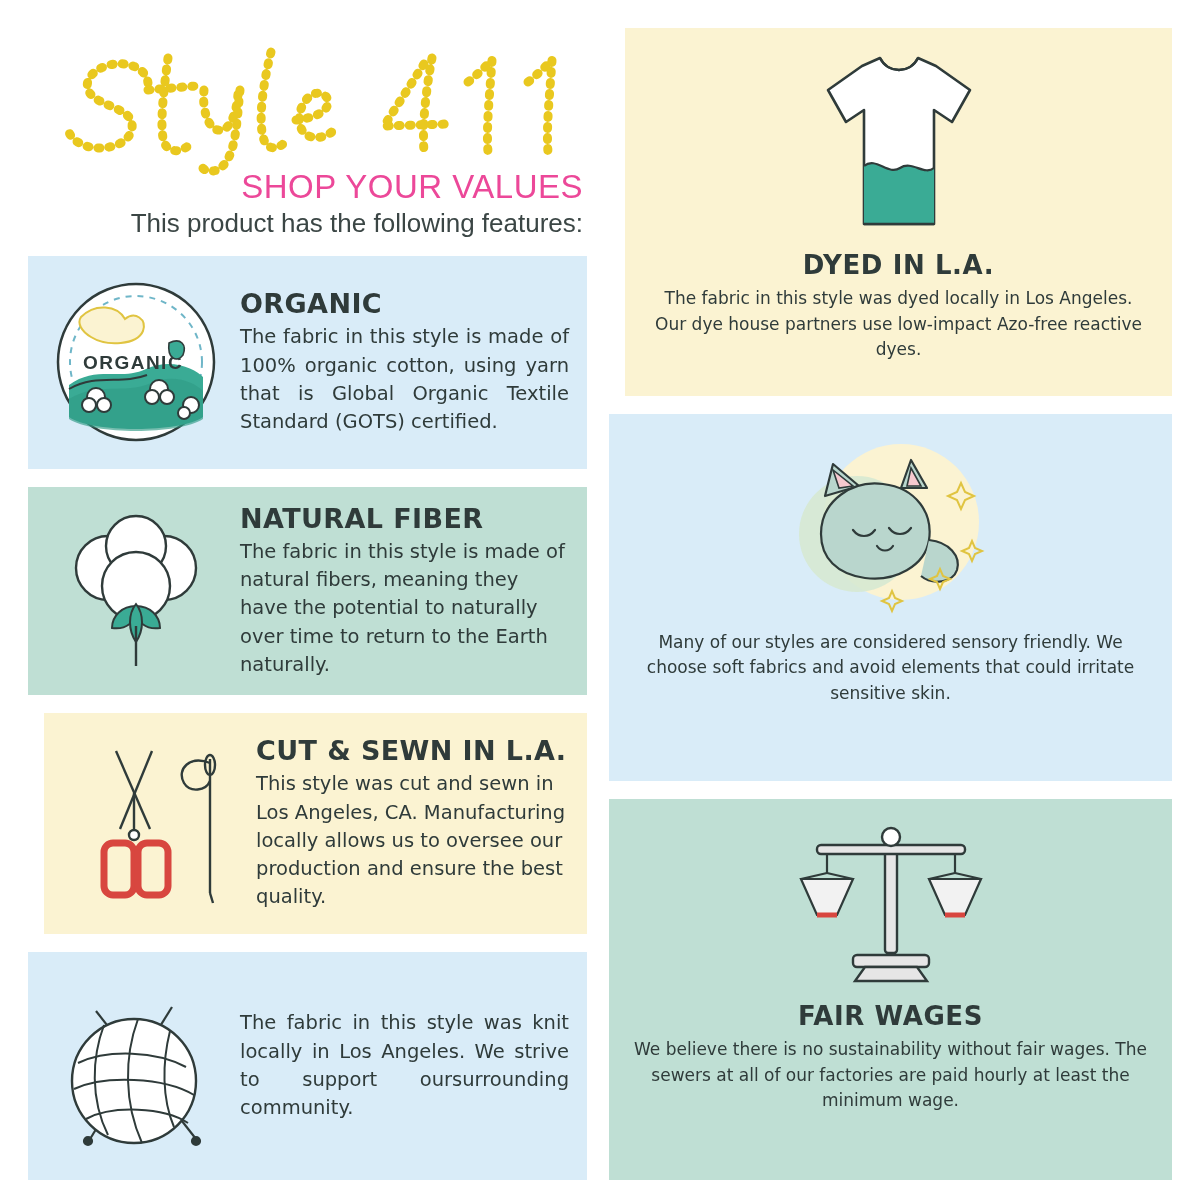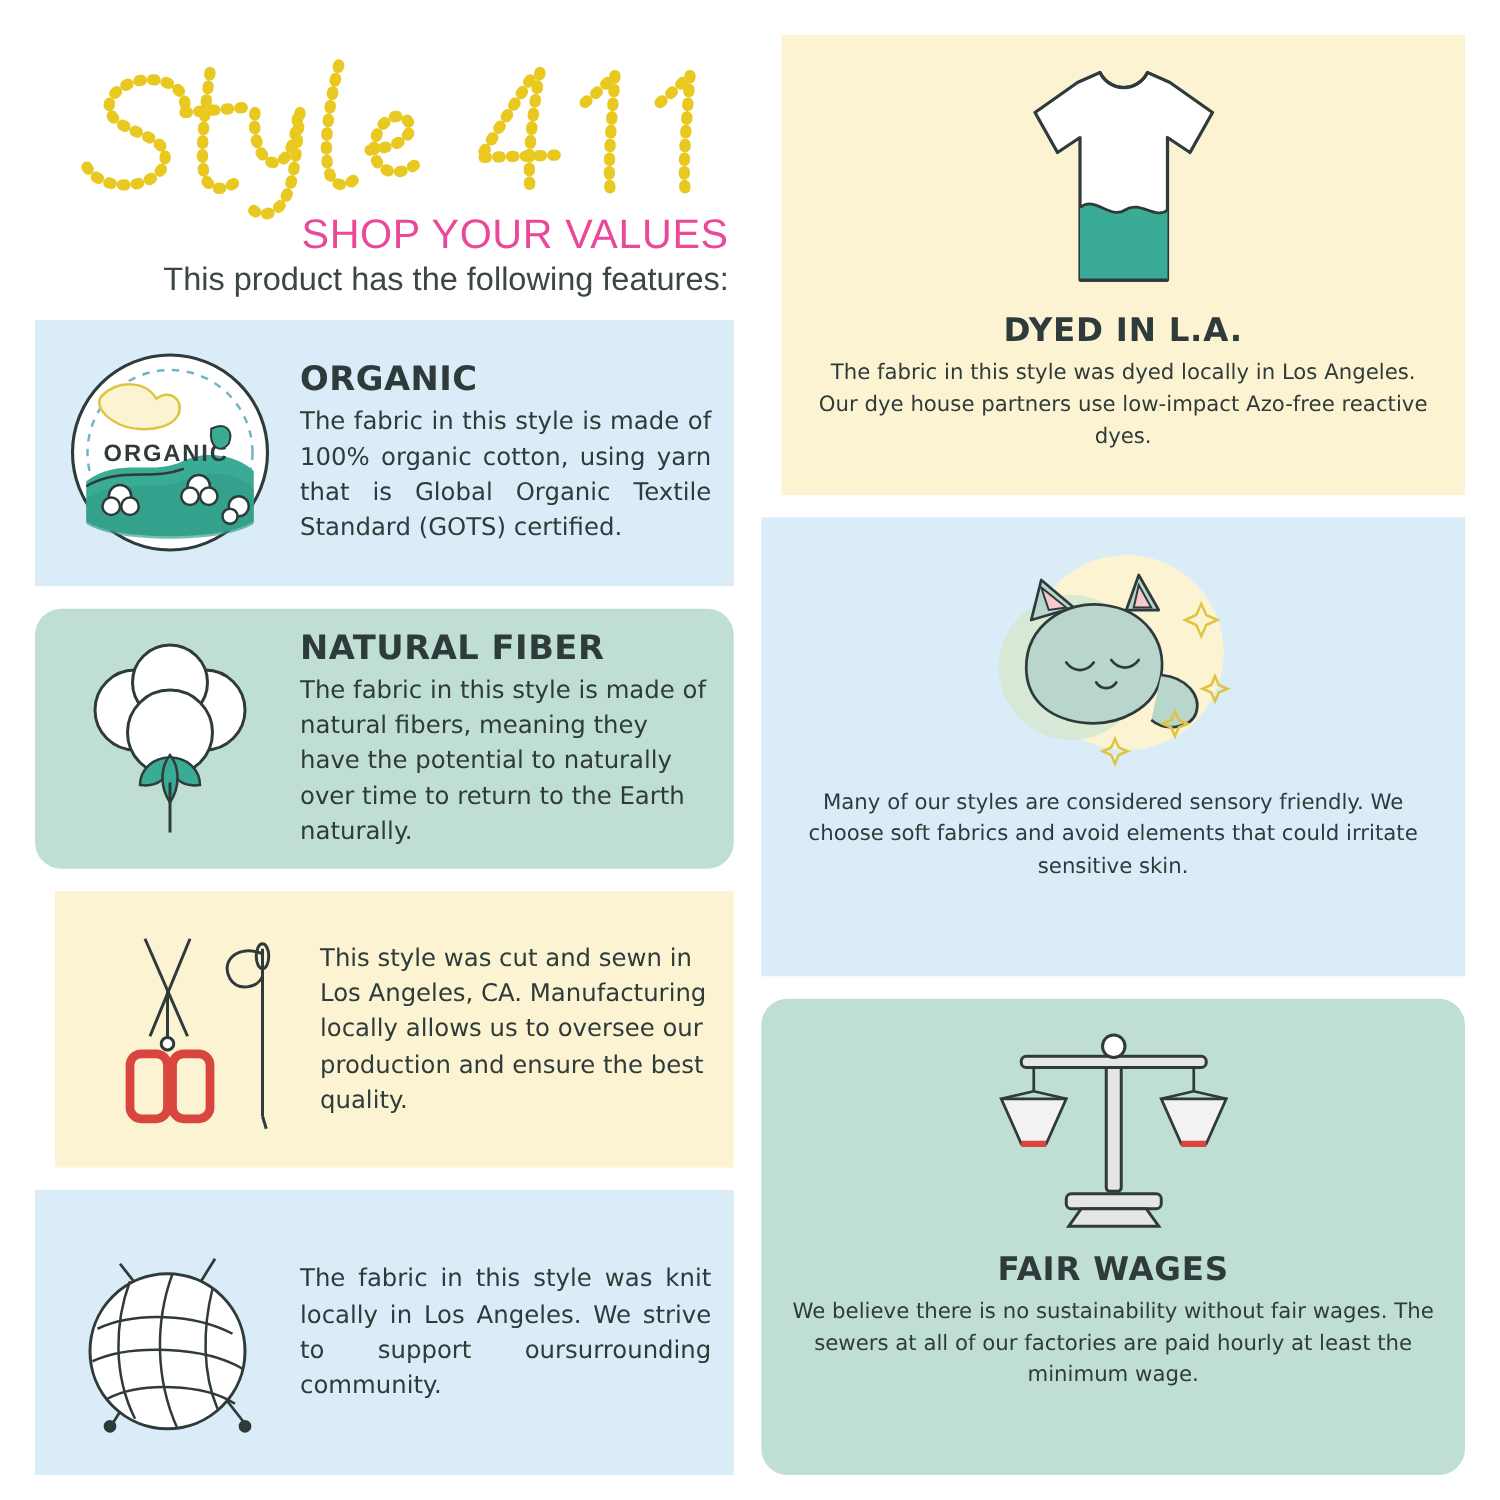--- a/index.html
+++ b/index.html
@@ -63,21 +63,21 @@
     padding-right: 4px;
   }
 
   
   .card {
     position: relative;
     box-sizing: border-box;
     overflow: hidden;
   }
   .card.blue    { background: #d9ecf8; }
-  .card.green   { background: #bfdfd4; border-radius: 21px; }
+  .card.green   { background: #bfdfd4; }
   .card.cream   { background: #fbf3d2; margin-left: 16px; }
 
   
   .card-left {
     display: flex;
     align-items: center;
     padding: 14px 16px 14px 10px;
     gap: 6px;
   }
   .card-left .icon-box {
@@ -247,20 +247,21 @@
           <rect x="74" y="110" width="30" height="52" rx="9" fill="none" stroke="#d8463f" stroke-width="7"></rect>
           <g stroke="#2f3b3a" stroke-width="2.4" fill="none">
             <path d="M146 26 L146 160"></path>
             <ellipse cx="146" cy="32" rx="5" ry="10"></ellipse>
             <path d="M146 160 L149 170"></path>
             <path d="M146 30 C126 22 112 36 120 50 C126 60 142 58 146 48"></path>
           </g>
         </svg>
       </div>
       <div class="txt-box">
+        <h2>CUT &amp; SEWN IN L.A.</h2>
         <p class="nojust">This style was cut and sewn in Los Angeles, CA. Manufacturing locally allows us to oversee our production and ensure the best quality.</p>
       </div>
     </div>
 
     <div class="card card-left blue" id="card-knit">
       <div class="icon-box">
         <svg width="180" height="190" viewBox="0 0 180 190">
           <g stroke="#2f3b3a" stroke-width="2.2" fill="none">
             <path d="M50 40 L150 168"></path>
             <path d="M126 36 L44 168"></path>

